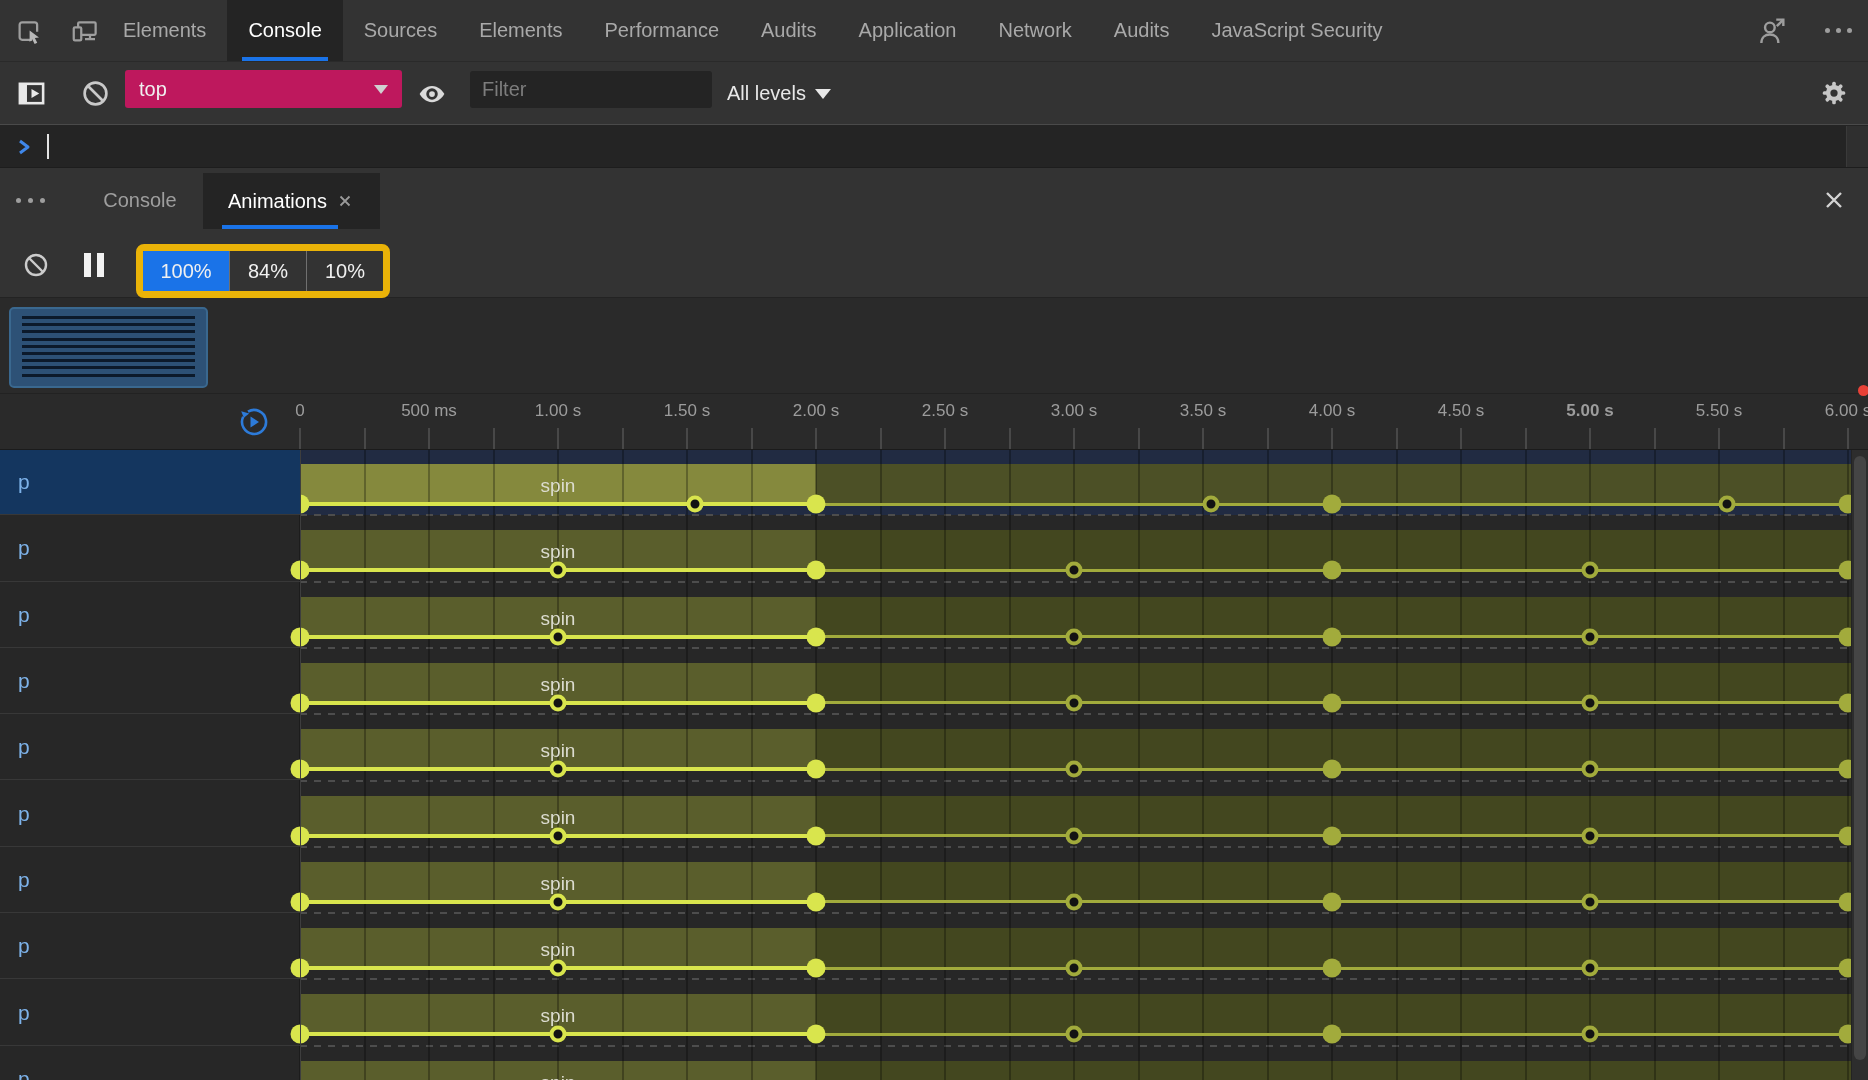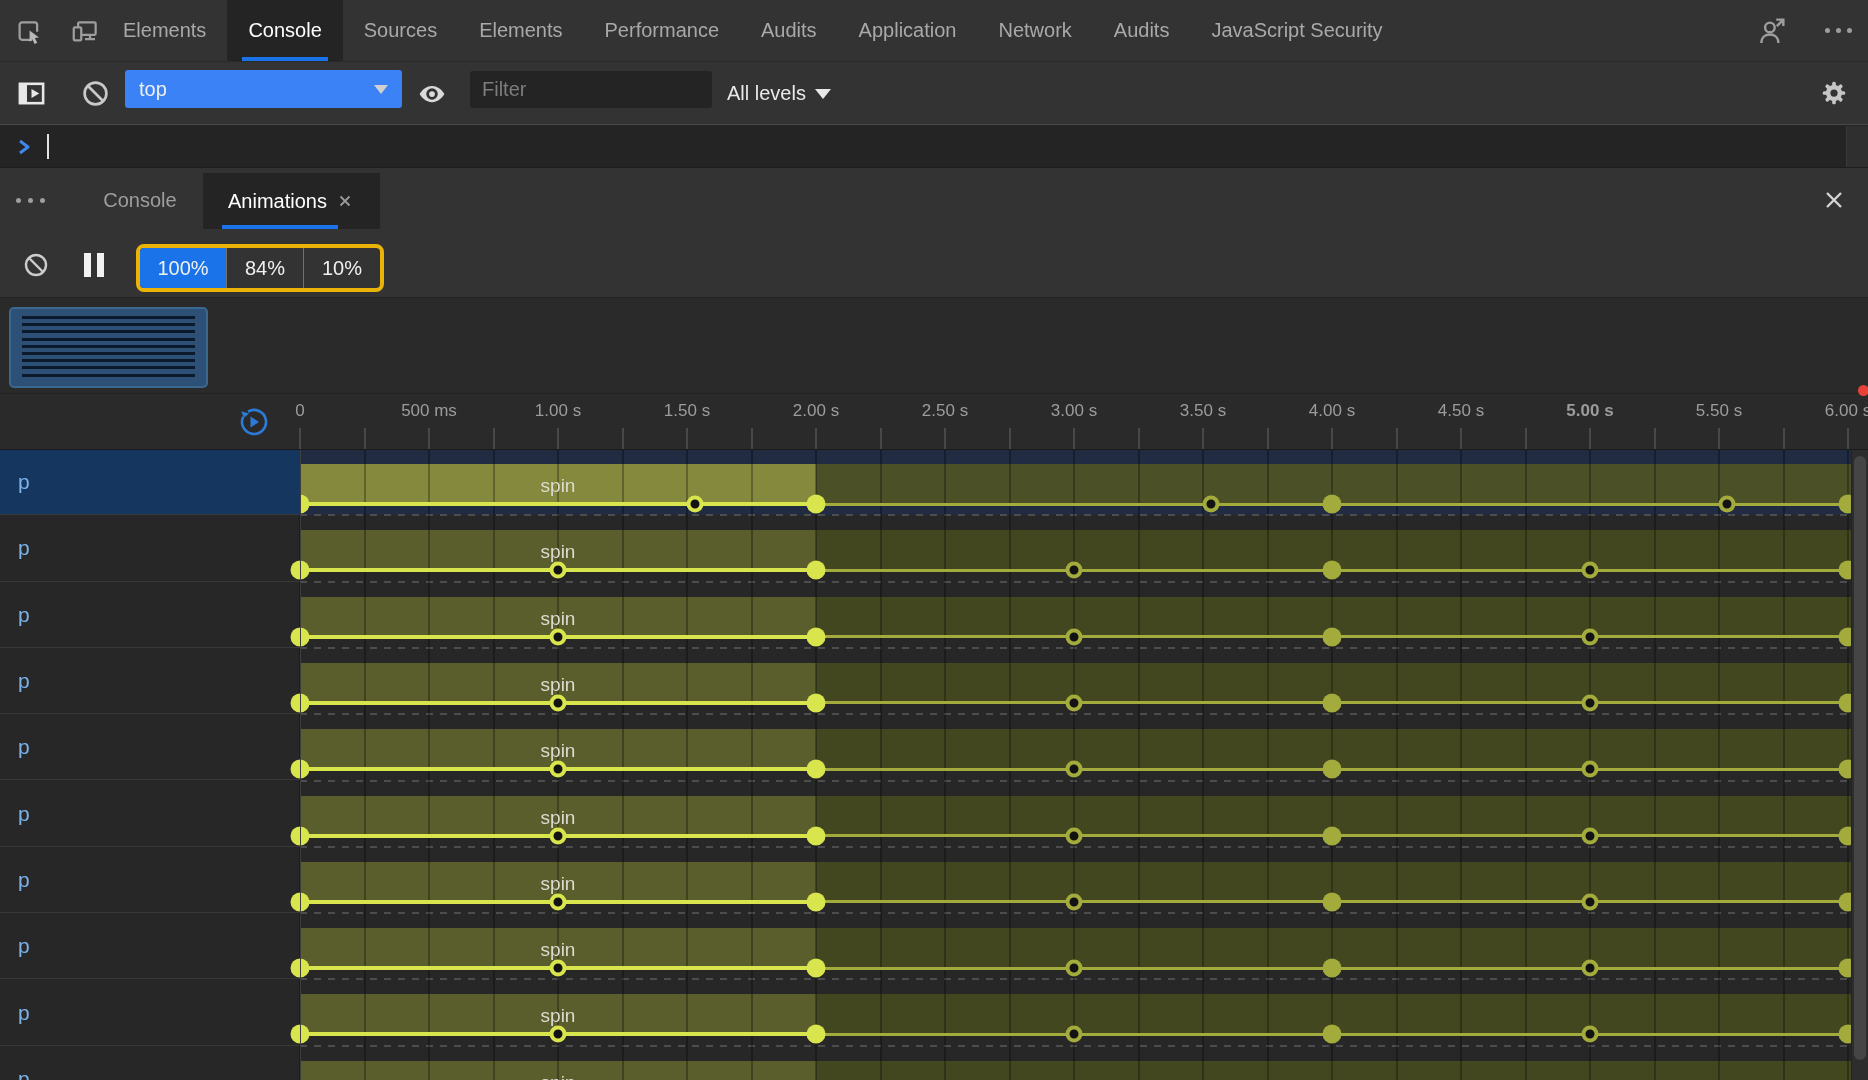--- a/index.html
+++ b/index.html
@@ -15,21 +15,21 @@
   .tab{height:61px;display:flex;align-items:center;padding:0 21px;color:#a9a9a9;font-size:20px;position:relative;cursor:default;white-space:nowrap;}
   .tab.active{background:#242424;color:#ffffff;}
   .tab.active::after{content:"";position:absolute;left:15px;right:15px;bottom:0;height:4px;background:var(--accent);}
   #icon-inspect{margin-left:14px;}
   #icon-device{margin-left:26px;}
   #icon-person{margin-left:auto;}
   #top-dots{display:flex;gap:6px;margin:0 16px 0 36px;}
   #top-dots i{width:5px;height:5px;border-radius:50%;background:#9e9e9e;}
   
   #toolbar2{position:absolute;top:61px;left:0;width:1868px;height:63px;background:#333333;border-top:1px solid #2a2a2a;}
-  #ctx-select{position:absolute;left:125px;top:8px;width:277px;height:38px;background:#3b82f6;border-radius:3px;display:flex;align-items:center;color:#f0f0f0;font-size:20px;padding:0 14px;box-sizing:border-box;}
+  #ctx-select{position:absolute;left:125px;top:8px;width:277px;height:38px;background:#be185d;border-radius:3px;display:flex;align-items:center;color:#f0f0f0;font-size:20px;padding:0 14px;box-sizing:border-box;}
   #ctx-select .caret-down{margin-left:auto;}
   .caret-down{width:0;height:0;border-left:7px solid transparent;border-right:7px solid transparent;border-top:9px solid #d0d0d0;}
   #filter-box{position:absolute;left:470px;top:9px;width:242px;height:37px;background:#242424;border-radius:3px;display:flex;align-items:center;color:#7d7d7d;font-size:20px;padding:0 12px;box-sizing:border-box;}
   #levels{position:absolute;left:727px;top:0;height:63px;display:flex;align-items:center;gap:9px;color:#e8e8e8;font-size:20px;}
   #icon-sidebar-toggle{position:absolute;left:16px;top:16px;}
   #icon-block-1{position:absolute;left:81px;top:17px;}
   #icon-eye{position:absolute;left:417px;top:17px;}
   #icon-gear{position:absolute;left:1819px;top:16px;}
   
   #prompt{position:absolute;top:124px;left:0;width:1868px;height:43px;background:#242424;border-top:1px solid #4a4a4a;box-sizing:border-box;}
@@ -42,21 +42,21 @@
   #dtab-console{position:absolute;left:85px;top:0;width:110px;height:64px;display:flex;align-items:center;justify-content:center;color:#9e9e9e;font-size:20px;}
   #dtab-anim{position:absolute;left:203px;top:5px;width:177px;height:56px;background:#242424;display:flex;align-items:center;color:#ffffff;font-size:20px;padding-left:25px;box-sizing:border-box;}
   #dtab-anim::after{content:"";position:absolute;left:19px;width:116px;bottom:0;height:4px;background:var(--accent);}
   #dtab-anim svg{margin-left:10px;}
   #drawer-close{position:absolute;right:22px;top:20px;}
   
   #controls{position:absolute;top:232px;left:0;width:1868px;height:66px;background:#333333;border-bottom:1px solid #232323;box-sizing:border-box;}
   #icon-block-2{position:absolute;left:24px;top:21px;}
   #pause-btn{position:absolute;left:84px;top:21px;width:20px;height:24px;display:flex;justify-content:space-between;}
   #pause-btn i{width:7px;height:24px;background:#f2f2f2;}
-  #speed-group{position:absolute;left:136px;top:12px;height:40px;display:flex;border:4px solid #eab308;border-radius:8px;overflow:hidden;justify-content:space-between;}
+  #speed-group{position:absolute;left:136px;top:12px;height:40px;display:flex;border:7px solid #eab308;border-radius:8px;overflow:hidden;justify-content:space-between;}
   .seg{display:flex;align-items:center;justify-content:center;color:#f0f0f0;font-size:20px;border-right:1px solid #707070;}
   .seg:last-child{border-right:none;}
   .seg.active{background:var(--accent);}
   
   #preview{position:absolute;top:298px;left:0;width:1868px;height:96px;background:#2a2a2a;border-bottom:1px solid #222222;box-sizing:border-box;}
   #preview-thumb{position:absolute;left:9px;top:9px;width:199px;height:81px;background:#2d5176;border:2px solid #3a688f;border-radius:5px;box-sizing:border-box;}
   #preview-thumb .stripes{position:absolute;left:11px;right:11px;top:7px;bottom:8px;background:repeating-linear-gradient(180deg,#0c1a2b 0 3px,transparent 3px 7.2px);}
   
   #ruler{position:absolute;top:394px;left:0;width:1868px;height:56px;background:#2a2a2a;border-bottom:1px solid #1b1b1b;box-sizing:border-box;}
   .rlabel{position:absolute;top:7px;transform:translateX(-50%);color:#9c9c9c;font-size:17px;white-space:nowrap;}

